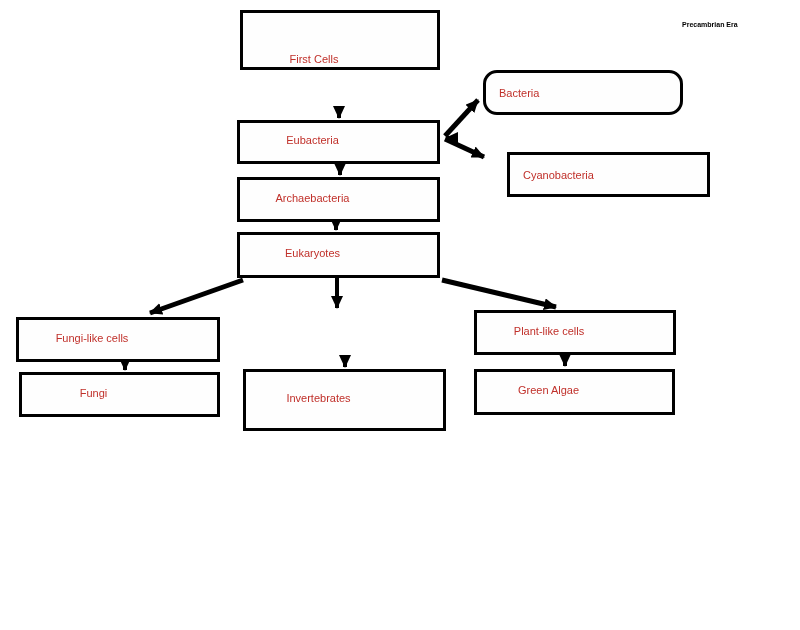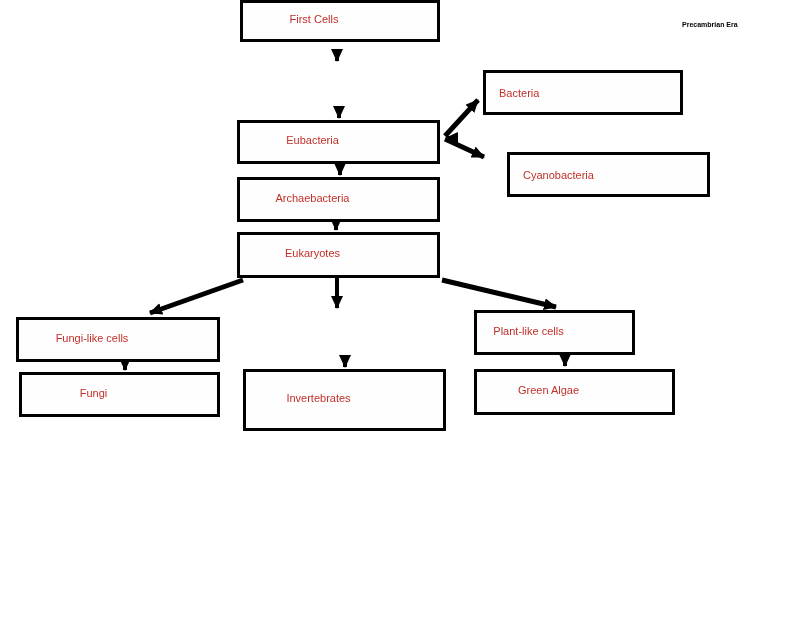--- a/index.html
+++ b/index.html
@@ -37,30 +37,30 @@
     white-space: nowrap;
   }
   .node.left-align {
     justify-content: flex-start;
   }
   .node.left-align .lbl {
     transform: none;
     padding-left: 13px;
   }
   
-  .n-first_cells       { left:240px; top:0;  width:200px; height:42px; }
+  .n-first_cells       { left:240px; top:10px;  width:200px; height:60px;align-items:flex-end; }
   .n-prokaryotes       { left:237px; top:63px;  width:203px; height:45px; }
-  .n-bacteria          { left:483px; top:70px;  width:200px; height:45px; }
+  .n-bacteria          { left:483px; top:70px;  width:200px; height:45px;border-radius:14px; }
   .n-eubacteria        { left:237px; top:120px; width:203px; height:44px; }
   .n-cyanobacteria     { left:489px; top:152px; width:203px; height:45px;margin-left:18px; }
   .n-archaebacteria    { left:237px; top:177px; width:203px; height:45px; }
   .n-eukaryotes        { left:237px; top:232px; width:203px; height:46px; }
   .n-fungi_like_cells  { left:16px;  top:317px; width:204px; height:45px; }
   .n-animal_like_cells { left:243px; top:311px; width:203px; height:46px; }
-  .n-plant_like_cells  { left:474px; top:310px; width:161px; height:45px; }
+  .n-plant_like_cells  { left:474px; top:310px; width:202px; height:45px; }
   .n-fungi             { left:19px;  top:372px; width:201px; height:45px; }
   .n-invertebrates     { left:243px; top:369px; width:203px; height:62px; }
   .n-green_algae       { left:474px; top:369px; width:201px; height:46px; }
   #corner-note {
     position: absolute;
     left: 682px;
     top: 21px;
     font-size: 7px;
     font-weight: bold;
     color: #000000;

